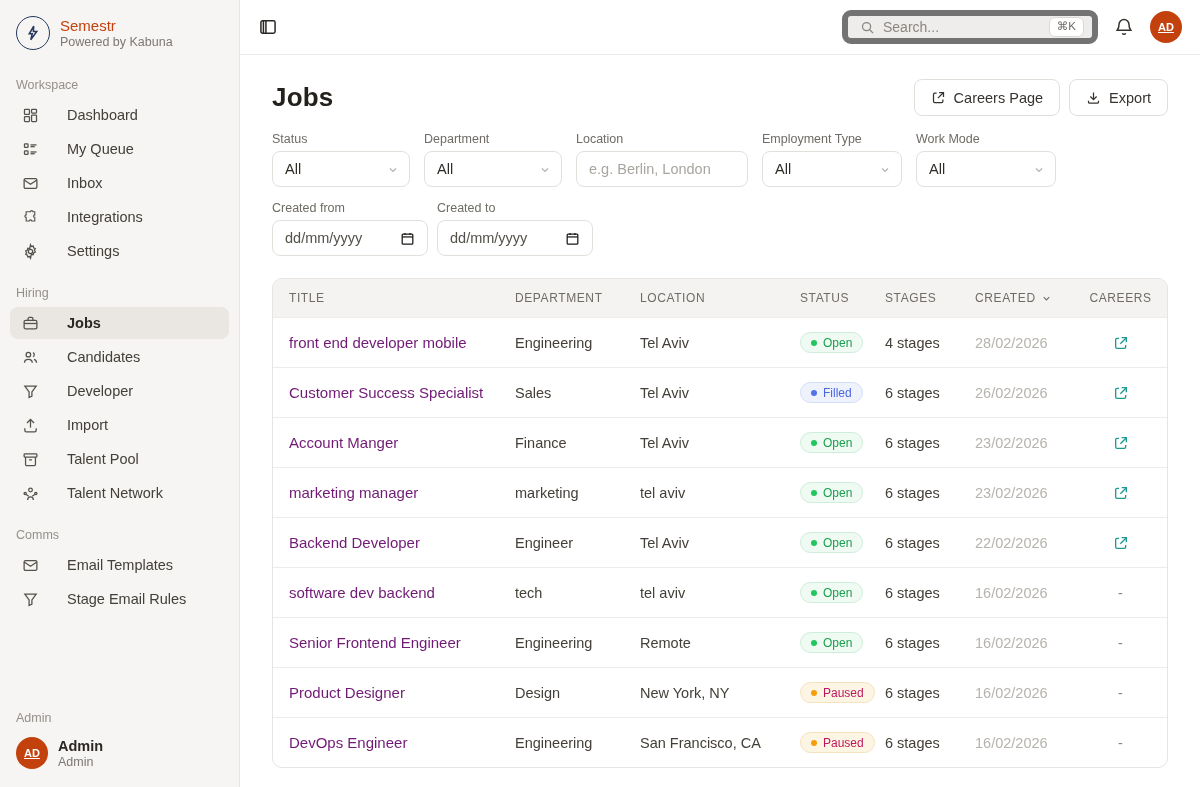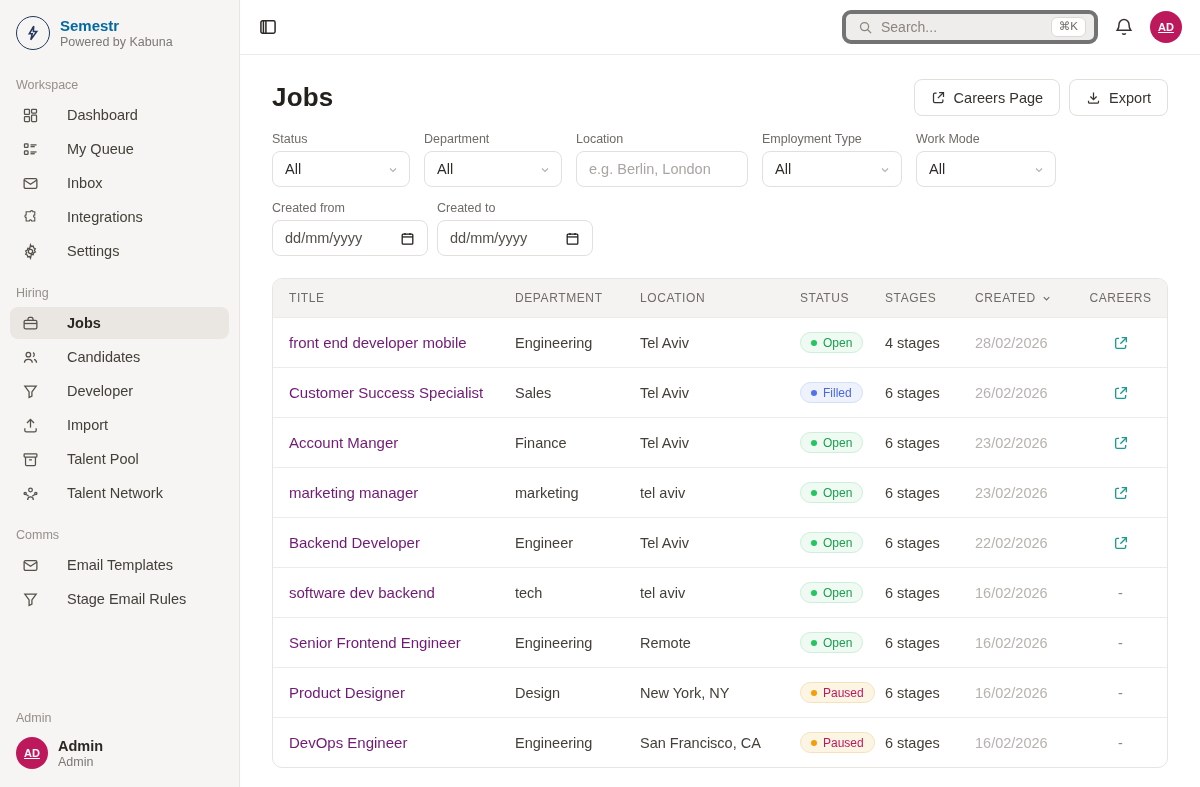--- a/index.html
+++ b/index.html
@@ -14,50 +14,50 @@
     width:240px; min-width:240px; height:787px;
     background:#f7f5f3; border-right:1px solid #e7e4e1;
     display:flex; flex-direction:column; overflow:hidden;
   }
   .brand { display:flex; align-items:center; gap:10px; padding:16px 16px 10px 16px; }
   .brand-logo {
     width:34px; height:34px; border-radius:50%;
     border:1.6px solid #23395d; display:flex; align-items:center; justify-content:center;
     color:#23395d; background:#f7f5f3; flex:none;
   }
-  .brand-name { font-size:15px; font-weight:bold; color:#0369a1; line-height:1.2; }
+  .brand-name { font-size:15px; font-weight:normal; color:#c2410c; line-height:1.2; }
   .brand-tagline { font-size:12.5px; color:#7c7873; }
   .nav-section-label { font-size:12.5px; color:#94908a; margin:18px 16px 6px 16px; }
   .nav-item {
     display:flex; align-items:center; gap:28px;
     margin:1px 10px; padding:7px 11px; border-radius:8px;
     font-size:14.5px; color:#434039; cursor:pointer;
   }
   .nav-item .nicon { width:18px; height:18px; color:#55514b; display:flex; align-items:center; justify-content:center; flex:none; }
   .nav-item.active { background:#eae7e3; font-weight:bold; color:#2b2824; }
   .sidebar-user-block { margin-top:auto; padding-bottom:10px; }
   .user-row { display:flex; align-items:center; gap:10px; padding:6px 16px 8px 16px; }
   .avatar {
-    width:32px; height:32px; border-radius:50%; background:#be185d;
+    width:32px; height:32px; border-radius:50%; background:#c2410c;
     color:#fff; font-size:11px; font-weight:bold;
     display:flex; align-items:center; justify-content:center; flex:none;text-decoration:underline;
   }
   .user-name { font-size:14.5px; font-weight:bold; color:#2b2824; line-height:1.25; }
   .user-role { font-size:12.5px; color:#7c7873; }
 
   
   .main { flex:1; display:flex; flex-direction:column; background:#fff; }
   .topbar {
     height:55px; min-height:55px; border-bottom:1px solid #eceae7;
     display:flex; align-items:center; padding:0 18px;
   }
   .panel-toggle { width:20px; height:20px; color:#2b2824; cursor:pointer; }
   .topbar-right { margin-left:auto; display:flex; align-items:center; gap:16px; }
   .searchbox {
-    width:256px; height:34px; background:#efedeb; border:4px solid #737373;
+    width:256px; height:34px; background:#efedeb; border:6px solid #737373;
     border-radius:9px; display:flex; align-items:center; padding:0 8px 0 12px; gap:8px;
   }
   .searchbox .sicon { color:#8a867f; width:15px; height:15px; flex:none; }
   .searchbox input {
     flex:1; border:none; outline:none; background:transparent;
     font-family:"Liberation Sans", sans-serif; font-size:14px; color:#55514b; min-width:0;
   }
   .searchbox input::placeholder { color:#8a867f; }
   .kbd {
     background:#fff; border:1px solid #dcd9d5; border-radius:6px;

